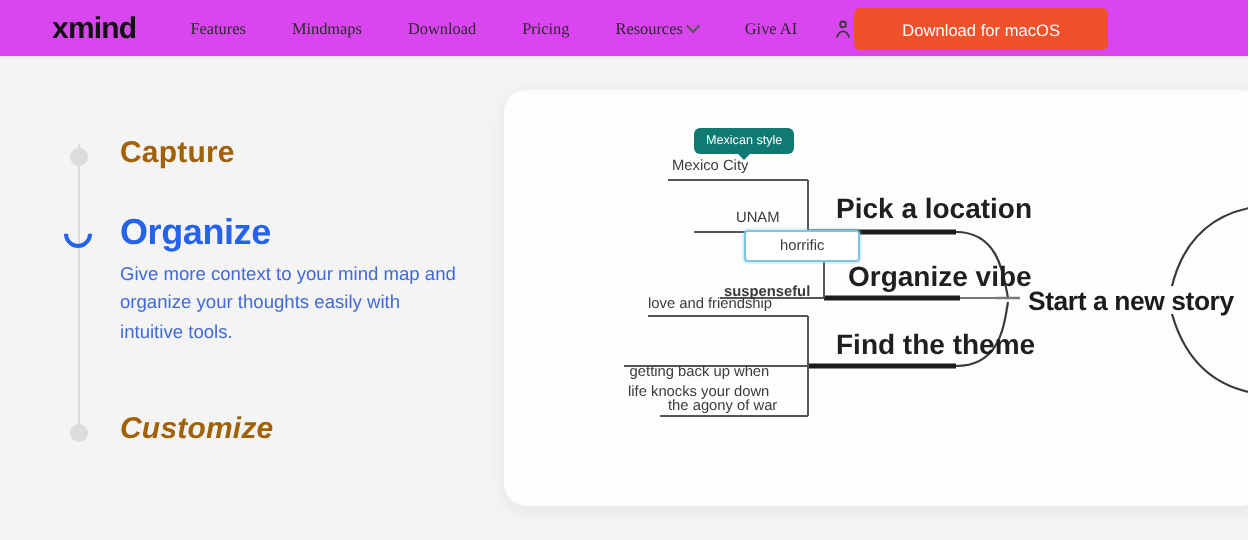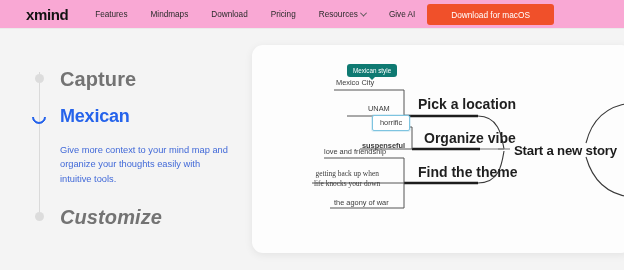--- a/index.html
+++ b/index.html
@@ -7,31 +7,31 @@
     width: 624px; height: 270px;
     overflow: hidden;
     background: #f4f4f4;
     font-family: "Liberation Sans", sans-serif;
   }
 
   
   .nav {
     position: absolute; left: 0; top: 0;
     width: 624px; height: 29px;
-    background: #f9a8d4;
+    background: #d946ef;
     display: flex; align-items: center;
     border-bottom: 1px solid #ebebeb;
   }
   .brand {
     margin-left: 26px;
     font-size: 15px; font-weight: bold; letter-spacing: -0.4px;
     color: #121212;
   }
   .nav-links {
-    display: flex; align-items: center; margin-left: 27px;
+    display: flex; align-items: center; margin-left: 27px; font-family: Liberation Serif, serif;
   }
   .nav-link {
     font-size: 8.2px; color: #2b2b2b;
     margin-right: 23px; white-space: nowrap;
     display: flex; align-items: center; gap: 3px;
     cursor: pointer;
   }
   .chev {
     display: inline-block;
     width: 5px; height: 5px;
@@ -68,30 +68,30 @@
   .arc {
     position: absolute; left: -2px; top: 4px;
     width: 14px; height: 14px;
     border: 2px solid #2563eb;
     border-top-color: transparent;
     border-right-color: transparent;
     border-radius: 50%;
     transform: rotate(-45deg);
   }
   .step-title-muted {
-    font-size: 20px; color: #737373; font-weight: bold;
+    font-size: 15px; color: #a16207; font-weight: bold;
     letter-spacing: 0.1px;
   }
   .step-title-active {
     font-size: 18px; color: #2563eb; font-weight: bold;
     letter-spacing: -0.2px; line-height: 1.15;
   }
   .step-body {
     font-size: 9.3px; color: #4169d8; line-height: 1.58;
-    margin-top: 16px; max-width: 168px;
+    margin-top: 3px; max-width: 168px;
   }
   .step-capture { position: absolute; top: 10px; left: 0; }
   .step-organize { position: absolute; top: 48px; left: 0; }
   .step-customize { position: absolute; top: 148px; left: 0; font-style: italic; }
 
   
   .card {
     position: absolute; left: 252px; top: 45px;
     width: 380px; height: 208px;
     background: #fdfdfd;
@@ -112,21 +112,21 @@
     font-size: 13.2px; color: #1b1b1b; font-weight: bold;
     letter-spacing: -0.2px;
   }
   .node-branch {
     font-size: 14px; color: #1f1f1f; font-weight: bold;
   }
   .node-sel {
     border: 1px solid #7ec4e0;
     background: #ffffff;
     border-radius: 2px;
-    padding: 2px 7px;
+    padding: 2px 17px;
     box-shadow: 0 0 0 1px rgba(126,196,224,.25);
   }
   .tooltip {
     position: absolute;
     background: #0f7a72; color: #ffffff;
     font-size: 6.3px; padding: 3px 6px;
     border-radius: 3px; white-space: nowrap;
   }
   .tooltip::after {
     content: ""; position: absolute;
@@ -176,21 +176,21 @@
 <div class="side">
   <div class="timeline"></div>
 
   <div class="step step-capture">
     <span class="dot"></span>
     <div class="step-title-muted">Capture</div>
   </div>
 
   <div class="step step-organize">
     <span class="arc"></span>
-    <div class="step-title-active">Mexican</div>
+    <div class="step-title-active">Organize</div>
     <div class="step-body">Give more context to your mind map and organize your thoughts easily with intuitive tools.</div>
   </div>
 
   <div class="step step-customize">
     <span class="dot"></span>
     <div class="step-title-muted">Customize</div>
   </div>
 </div>
 
 <div class="card">
@@ -228,19 +228,19 @@
     <div class="tooltip" style="left:95px; top:19px;">Mexican style</div>
     <div class="node" style="left:84px; top:33px;">Mexico City</div>
     <div class="node" style="left:116px; top:59px;">UNAM</div>
     <div class="node node-branch" style="left:166px; top:50px;">Pick a location</div>
 
     <div class="node node-sel" style="left:120px; top:70px;">horrific</div>
     <div class="node" style="left:110px; top:96px;font-weight:bold;">suspenseful</div>
     <div class="node node-branch" style="left:172px; top:84px;">Organize vibe</div>
 
     <div class="node" style="left:72px; top:102px;">love and friendship</div>
-    <div class="node" style="left:62px; top:124px; white-space:pre-line; text-align:center;font-family:Liberation Serif, serif;">getting back up when
+    <div class="node" style="left:62px; top:136px; white-space:pre-line; text-align:right;">getting back up when
 life knocks your down</div>
     <div class="node" style="left:82px; top:153px;">the agony of war</div>
     <div class="node node-branch" style="left:166px; top:118px;">Find the theme</div>
   </div>
 
 </div>
 
 </body></html>

